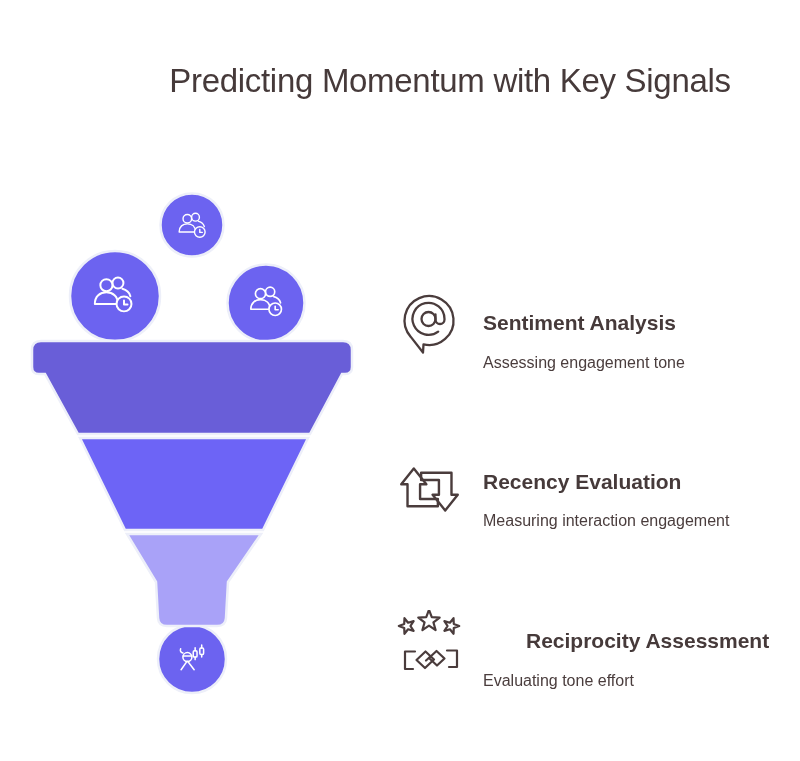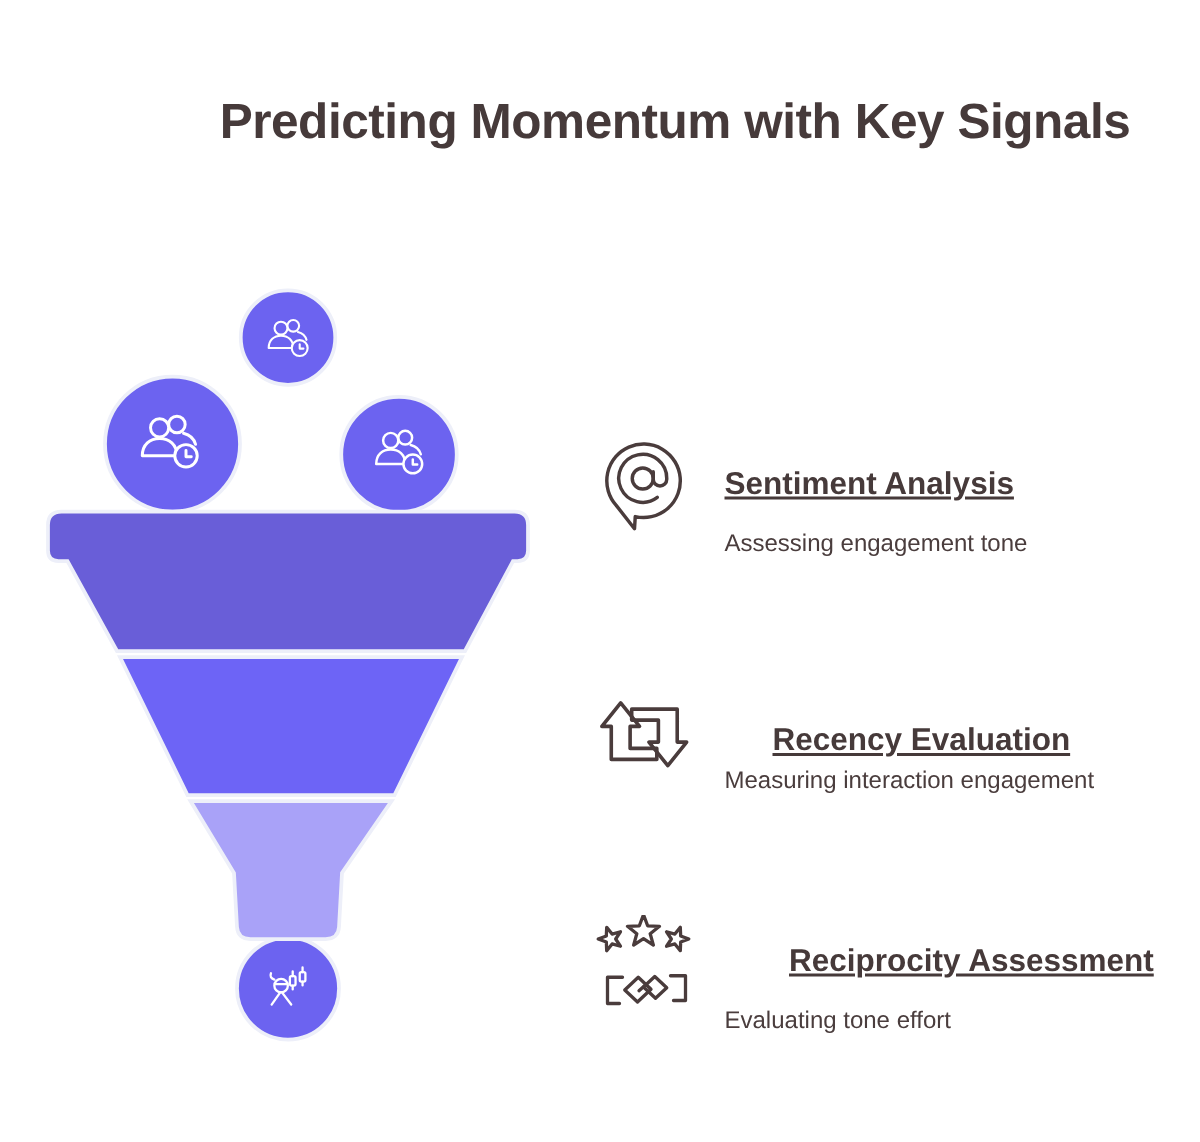--- a/index.html
+++ b/index.html
@@ -11,21 +11,21 @@
     overflow: hidden;
     font-family: "Liberation Sans", sans-serif;
   }
   .page-title {
     position: absolute;
     left: 100px;
     top: 61px;
     width: 700px;
     text-align: center;
     font-size: 33px;
-    font-weight: bold;
+    font-weight: normal;
     letter-spacing: -0.3px;
     color: #463A3A;
     line-height: 40px;
     white-space: nowrap;
   }
   .funnel-svg {
     position: absolute;
     left: 20px;
     top: 180px;
   }
@@ -36,37 +36,36 @@
     height: 140px;
   }
   .signal .icon-box { position: absolute; }
   .signal .signal-title {
     position: absolute;
     left: 88px;
     font-size: 21px;
     font-weight: bold;
     color: #463A3A;
     white-space: nowrap;
-    text-decoration: underline;
   }
   .signal .signal-desc {
     position: absolute;
     left: 88px;
     font-size: 16px;
     font-weight: normal;
     color: #4A3D3D;
     white-space: nowrap;
   }
   #signal-0 { top: 290px; }
   #signal-0 .icon-box { left: 3px; top: 1px; }
   #signal-0 .signal-title { top: 21px; }
   #signal-0 .signal-desc { top: 64px; }
   #signal-1 { top: 452px; }
   #signal-1 .icon-box { left: 3px; top: 4px; }
-  #signal-1 .signal-title { top: 30px; margin-left: 32px; }
+  #signal-1 .signal-title { top: 18px; }
   #signal-1 .signal-desc { top: 60px; }
   #signal-2 { top: 604px; }
   #signal-2 .icon-box { left: 0px; top: 6px; }
   #signal-2 .signal-title { top: 25px; margin-left: 43px; }
   #signal-2 .signal-desc { top: 68px; }
 </style>
 </head>
 <body>
 
 <div id="canvas">

